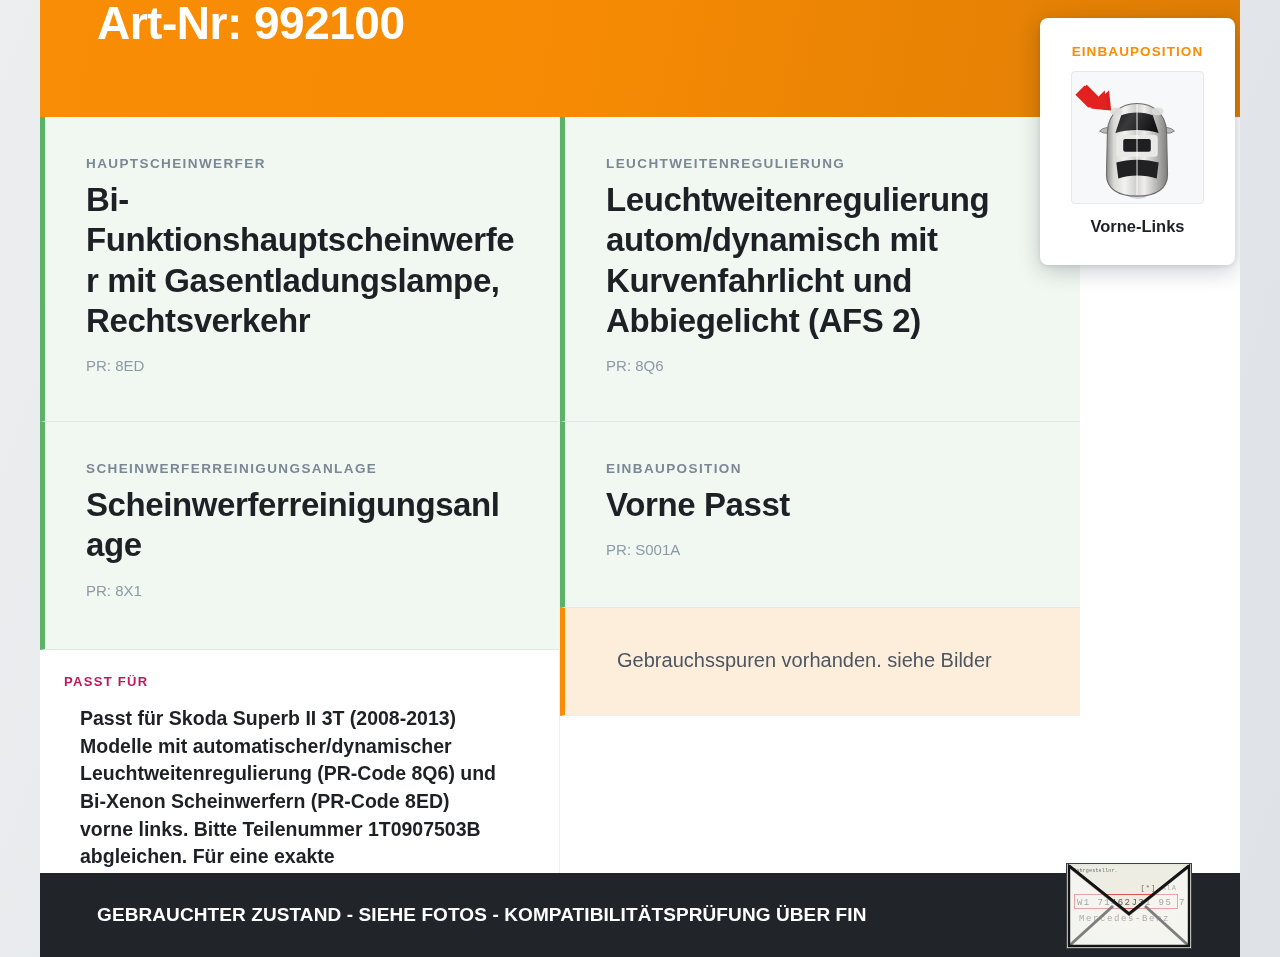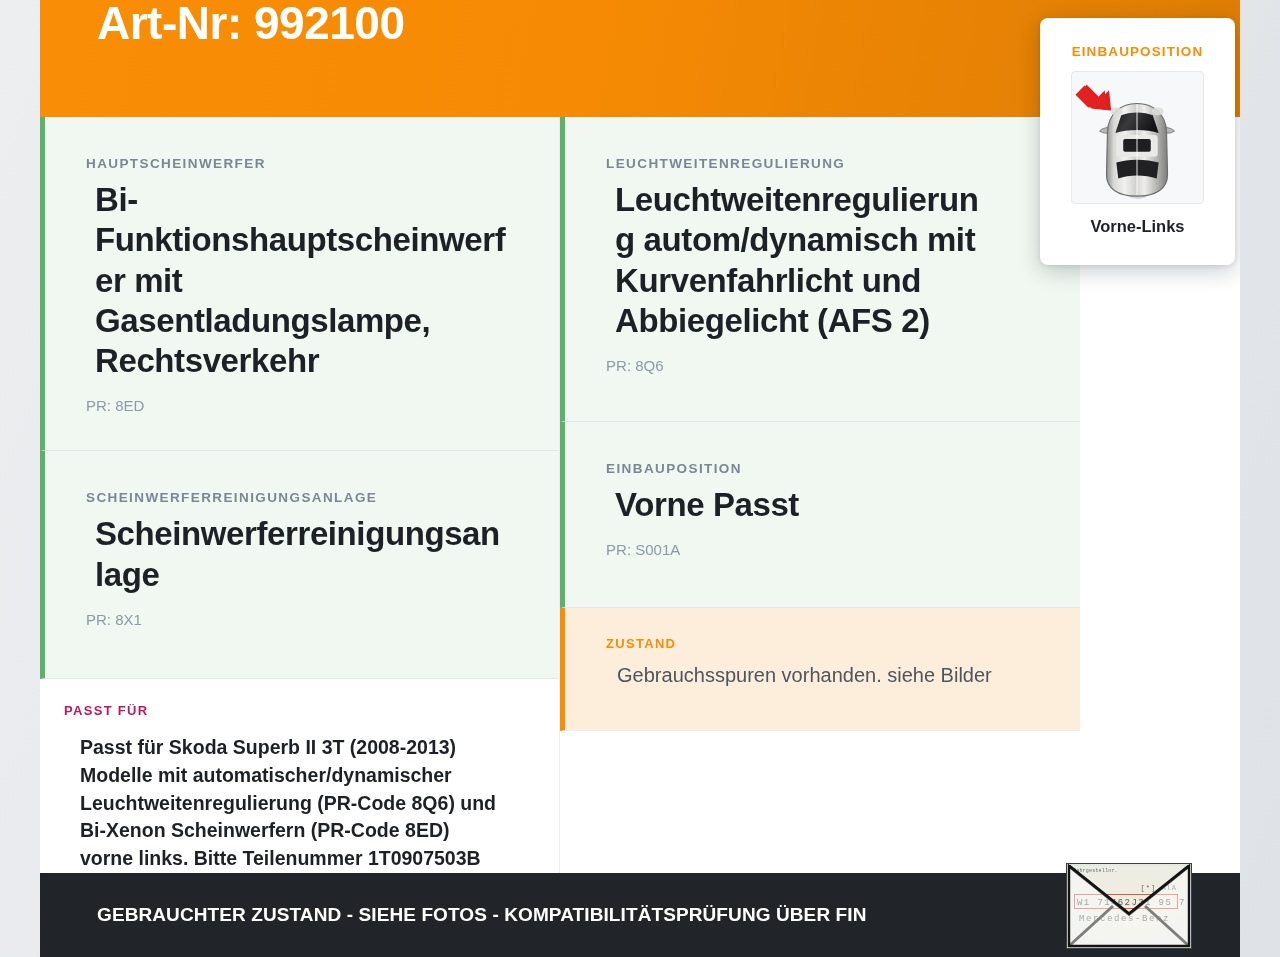--- a/index.html
+++ b/index.html
@@ -73,21 +73,21 @@
     letter-spacing: 1.4px;
     text-transform: uppercase;
     margin: 0 0 9px 0;
   }
   .spec-value {
     color: #1d2125;
     font-size: 33px;
     font-weight: bold;
     line-height: 1.22;
     letter-spacing: -0.4px;
-    margin: 9px;
+    margin: 0;
     word-break: break-word;
   }
   .spec-pr {
     color: #8d99a5;
     font-size: 15px;
     margin: 16px 0 0 0;
   }
 
   .spec-h1 { min-height: 305px; }
   .spec-h2 { min-height: 228px; }
@@ -318,21 +318,20 @@
         <p class="spec-pr">PR: 8Q6</p>
       </div>
 
       <div class="spec" style="min-height:186px">
         <p class="spec-label">EINBAUPOSITION</p>
         <p class="spec-value">Vorne Passt</p>
         <p class="spec-pr">PR: S001A</p>
       </div>
 
       <div class="zustand">
-        <p class="zustand-label">ZUSTAND</p>
         <p class="zustand-text">Gebrauchsspuren vorhanden. siehe Bilder</p>
       </div>
 
 
     </div>
   </div>
 
   <div class="footer">
     <p class="footer-text">GEBRAUCHTER ZUSTAND - SIEHE FOTOS - KOMPATIBILITÄTSPRÜFUNG ÜBER FIN</p>
 

